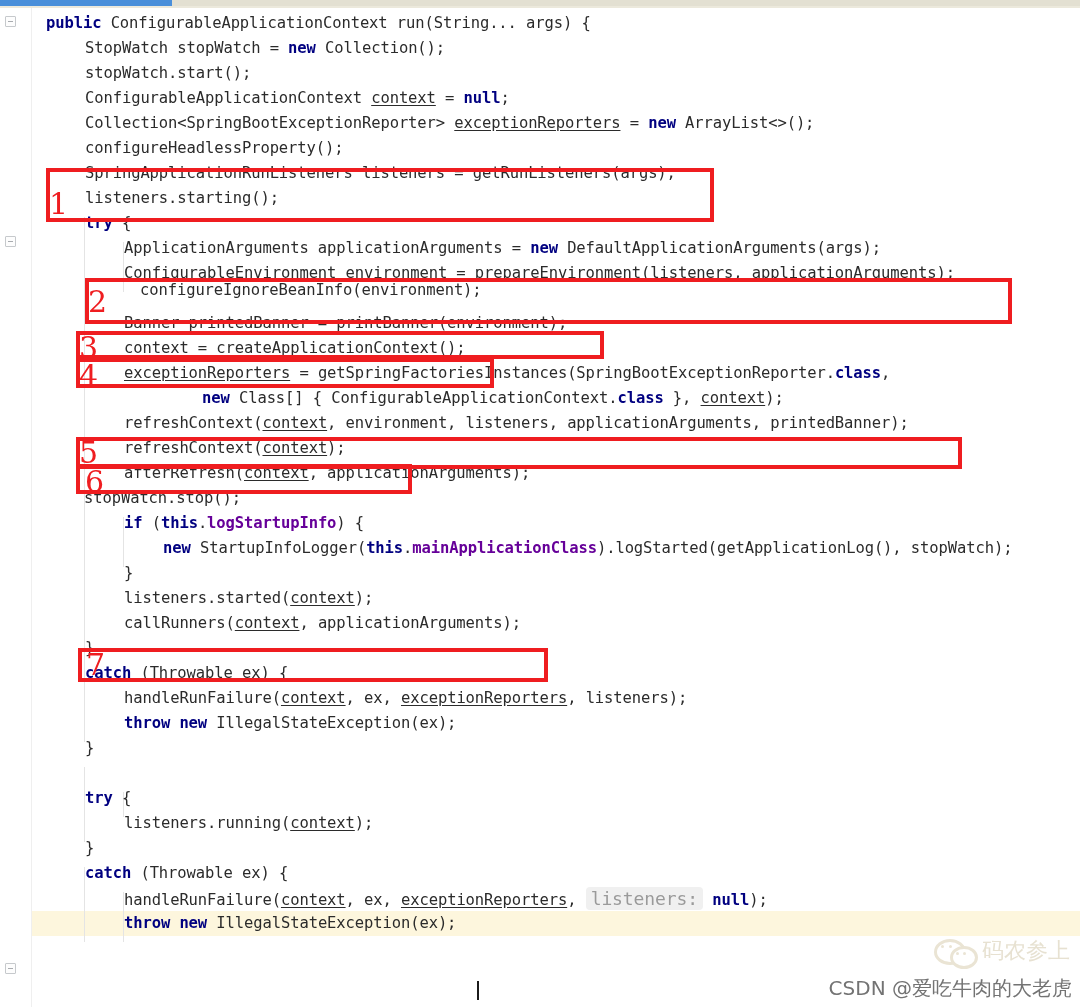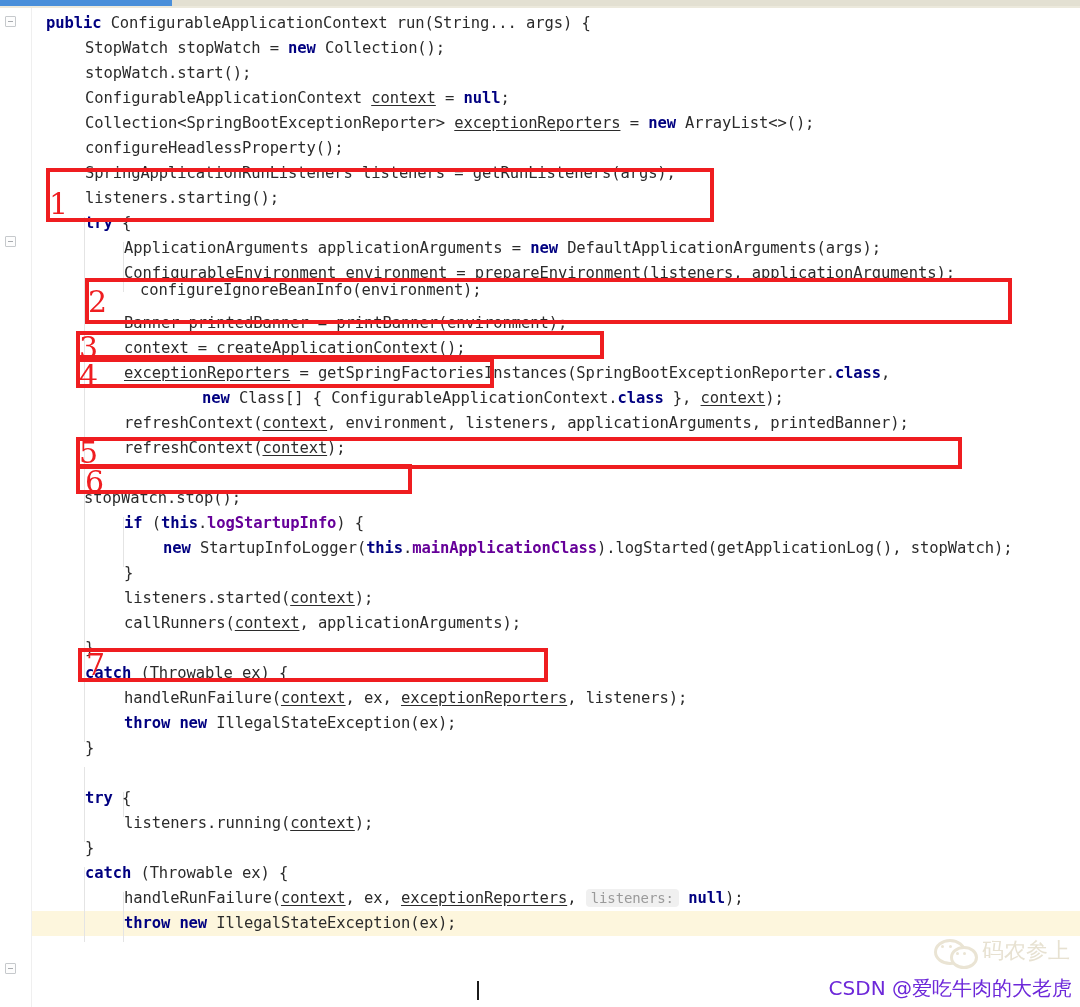--- a/index.html
+++ b/index.html
@@ -97,21 +97,21 @@
   
   .kw   { color: #000080; font-weight: bold; }       
   .fld  { color: #660099; font-weight: bold; }
   .var  { color: #2b2b2b; text-decoration: underline; text-underline-offset: 2px; }
   .plain{ color: #2b2b2b; }
   .hint {
     color: #9a9a9a;
     background: #f0f0f0;
     border-radius: 4px;
     padding: 1px 5px;
-    font-size: 14px;
+    font-size: 18px;
   }
 
   
   #caret-line-hl {
     position: absolute;
     left: 32px;
     width: 1048px;
     height: 25px;
     background: #fdf6dd;
   }
@@ -149,21 +149,21 @@
     gap: 6px;
     color: #e6e0cf;
     font-family: "DejaVu Sans", "Liberation Sans", sans-serif;
     font-size: 22px;
     opacity: 0.95;
   }
   #wm-csdn {
     position: absolute;
     right: 8px;
     top: 975px;
-    color: #6d28d9;
+    color: #737373;
     font-family: "DejaVu Sans", "Liberation Sans", sans-serif;
     font-size: 20px;
   }
   .bubble-a, .bubble-b {
     position: absolute;
     border: 3px solid #e9e3d2;
     border-radius: 50%;
   }
   #wechat-glyph { position: relative; width: 42px; height: 28px; }
   .bubble-a { left: 0; top: 2px; width: 26px; height: 20px; }
@@ -206,20 +206,21 @@
     <div class="line" style="top: 203px;"><span class="code-text" style="padding-left: 85px;"><span class="kw">try</span><span class="plain"> {</span></span></div>
     <div class="line" style="top: 228px;"><span class="code-text" style="padding-left: 124px;"><span class="plain">ApplicationArguments applicationArguments = </span><span class="kw">new </span><span class="plain">DefaultApplicationArguments(args);</span></span></div>
     <div class="line" style="top: 253px;"><span class="code-text" style="padding-left: 124px;"><span class="plain">ConfigurableEnvironment environment = prepareEnvironment(listeners, applicationArguments);</span></span></div>
     <div class="line" style="top: 270px; margin-left: 16px;"><span class="code-text" style="padding-left: 124px;"><span class="plain">configureIgnoreBeanInfo(environment);</span></span></div>
     <div class="line" style="top: 303px;"><span class="code-text" style="padding-left: 124px;"><span class="plain">Banner printedBanner = printBanner(environment);</span></span></div>
     <div class="line" style="top: 328px;"><span class="code-text" style="padding-left: 124px;"><span class="var">context</span><span class="plain"> = createApplicationContext();</span></span></div>
     <div class="line" style="top: 353px;"><span class="code-text" style="padding-left: 124px;"><span class="var">exceptionReporters</span><span class="plain"> = getSpringFactoriesInstances(SpringBootExceptionReporter.</span><span class="kw">class</span><span class="plain">,</span></span></div>
     <div class="line" style="top: 378px;"><span class="code-text" style="padding-left: 202px;"><span class="kw">new </span><span class="plain">Class[] { ConfigurableApplicationContext.</span><span class="kw">class</span><span class="plain"> }, </span><span class="var">context</span><span class="plain">);</span></span></div>
     <div class="line" style="top: 403px;"><span class="code-text" style="padding-left: 124px;"><span class="plain">refreshContext(</span><span class="var">context</span><span class="plain">, environment, listeners, applicationArguments, printedBanner);</span></span></div>
     <div class="line" style="top: 428px;"><span class="code-text" style="padding-left: 124px;"><span class="plain">refreshContext(</span><span class="var">context</span><span class="plain">);</span></span></div>
+    <div class="line" style="top: 453px;"><span class="code-text" style="padding-left: 124px;"><span class="plain">afterRefresh(</span><span class="var">context</span><span class="plain">, applicationArguments);</span></span></div>
     <div class="line" style="top: 478px;"><span class="code-text" style="padding-left: 84px;"><span class="plain">stopWatch.stop();</span></span></div>
     <div class="line" style="top: 503px;"><span class="code-text" style="padding-left: 124px;"><span class="kw">if</span><span class="plain"> (</span><span class="kw">this</span><span class="plain">.</span><span class="fld">logStartupInfo</span><span class="plain">) {</span></span></div>
     <div class="line" style="top: 528px;"><span class="code-text" style="padding-left: 163px;"><span class="kw">new </span><span class="plain">StartupInfoLogger(</span><span class="kw">this</span><span class="plain">.</span><span class="fld">mainApplicationClass</span><span class="plain">).logStarted(getApplicationLog(), stopWatch);</span></span></div>
     <div class="line" style="top: 553px;"><span class="code-text" style="padding-left: 124px;"><span class="plain">}</span></span></div>
     <div class="line" style="top: 578px;"><span class="code-text" style="padding-left: 124px;"><span class="plain">listeners.started(</span><span class="var">context</span><span class="plain">);</span></span></div>
     <div class="line" style="top: 603px;"><span class="code-text" style="padding-left: 124px;"><span class="plain">callRunners(</span><span class="var">context</span><span class="plain">, applicationArguments);</span></span></div>
     <div class="line" style="top: 628px;"><span class="code-text" style="padding-left: 85px;"><span class="plain">}</span></span></div>
     <div class="line" style="top: 653px;"><span class="code-text" style="padding-left: 85px;"><span class="kw">catch</span><span class="plain"> (Throwable ex) {</span></span></div>
     <div class="line" style="top: 678px;"><span class="code-text" style="padding-left: 124px;"><span class="plain">handleRunFailure(</span><span class="var">context</span><span class="plain">, ex, </span><span class="var">exceptionReporters</span><span class="plain">, listeners);</span></span></div>
     <div class="line" style="top: 703px;"><span class="code-text" style="padding-left: 124px;"><span class="kw">throw new </span><span class="plain">IllegalStateException(ex);</span></span></div>

